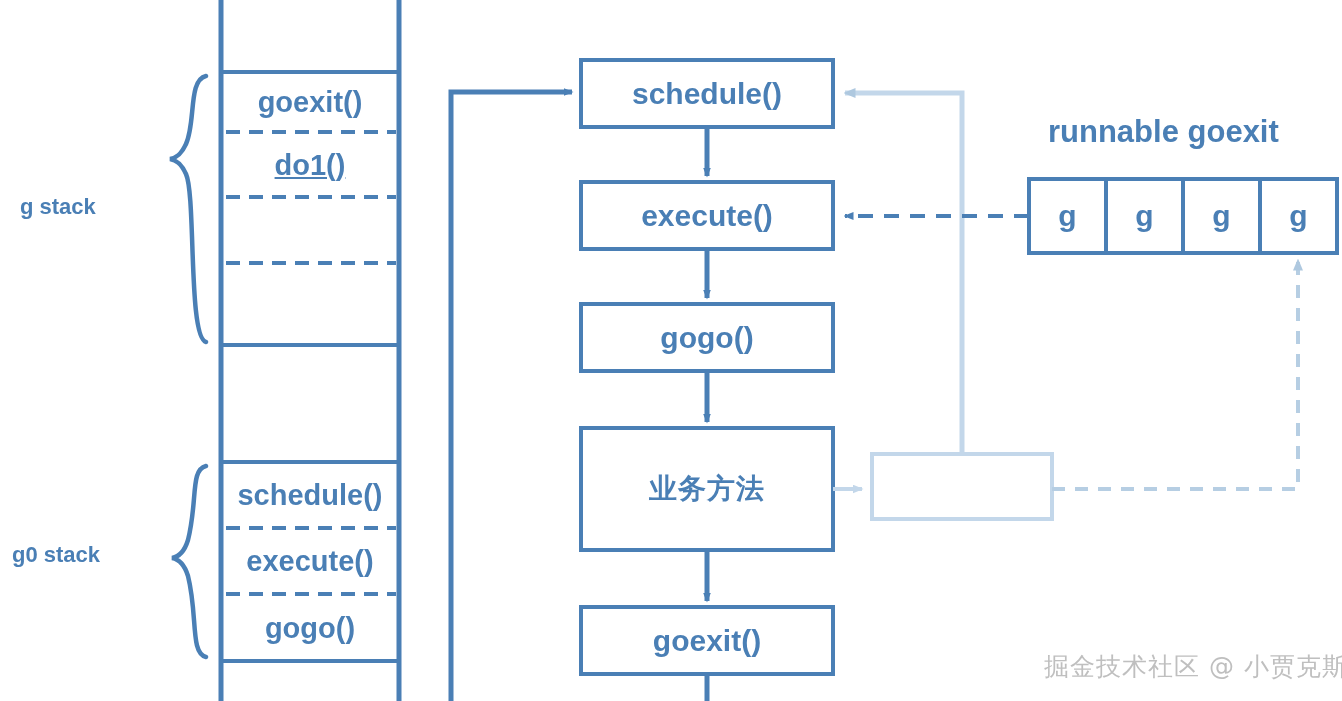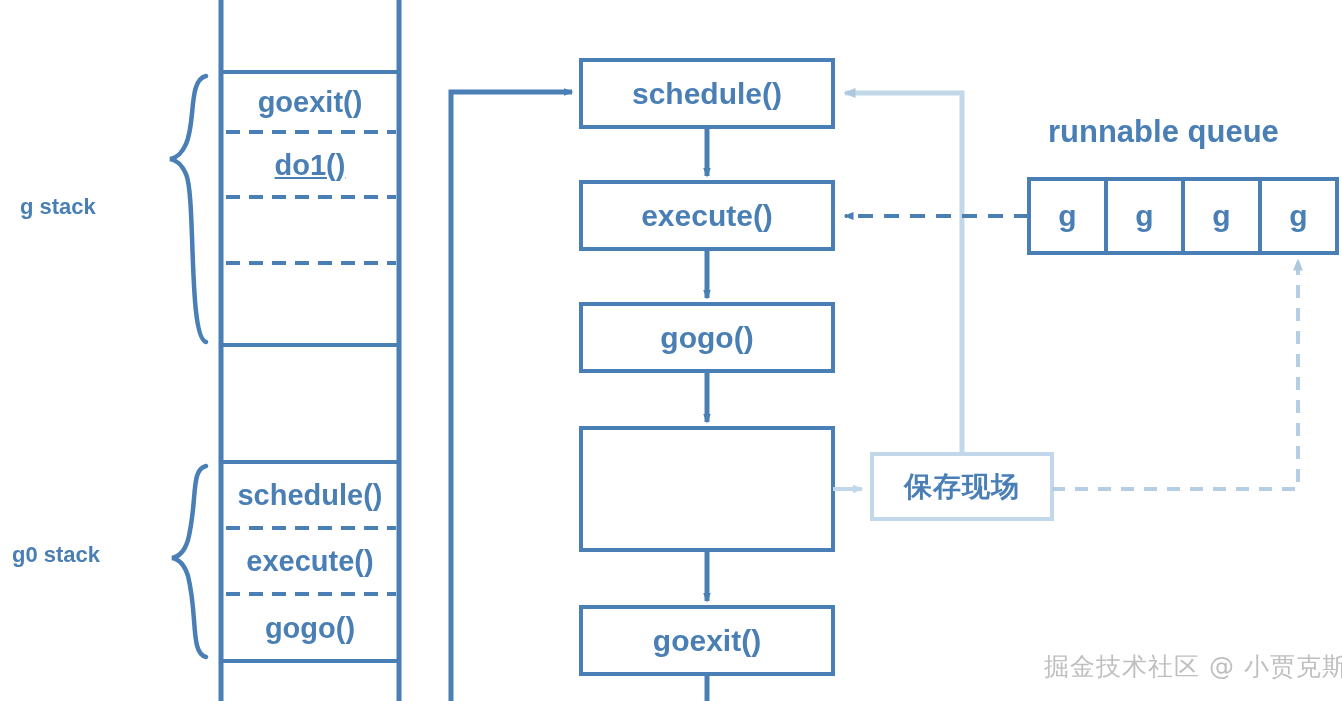--- a/index.html
+++ b/index.html
@@ -179,25 +179,25 @@
   <div class="lbl lbl-center frame-label" style="left:221px; top:134px; width:178px; height:62px;text-decoration:underline;">do1()</div>
   <div class="lbl lbl-center frame-label" style="left:221px; top:265px; width:178px; height:79px;"></div>
 
   <div class="lbl lbl-center frame-label" style="left:221px; top:464px; width:178px; height:63px;">schedule()</div>
   <div class="lbl lbl-center frame-label" style="left:221px; top:530px; width:178px; height:63px;">execute()</div>
   <div class="lbl lbl-center frame-label" style="left:221px; top:596px; width:178px; height:64px;">gogo()</div>
 
   <div class="lbl lbl-center flow-label" style="left:581px; top:60px; width:252px; height:67px;">schedule()</div>
   <div class="lbl lbl-center flow-label" style="left:581px; top:182px; width:252px; height:67px;">execute()</div>
   <div class="lbl lbl-center flow-label" style="left:581px; top:304px; width:252px; height:67px;">gogo()</div>
+  <div class="lbl lbl-center cjk" style="left:581px; top:428px; width:252px; height:122px;">业务方法</div>
   <div class="lbl lbl-center flow-label" style="left:581px; top:607px; width:252px; height:67px;">goexit()</div>
 
-  <div class="lbl lbl-center cjk" style="left:872px; top:454px; width:180px; height:65px;">保存现场</div>
-
-  <div class="lbl queue-title" style="left:1048px; top:114px;">runnable queue</div>
+
+  <div class="lbl queue-title" style="left:1048px; top:114px;">runnable goexit</div>
 
   <div class="lbl lbl-center queue-cell-label" style="left:1029px; top:179px; width:77px; height:74px;">g</div>
   <div class="lbl lbl-center queue-cell-label" style="left:1106px; top:179px; width:77px; height:74px;">g</div>
   <div class="lbl lbl-center queue-cell-label" style="left:1183px; top:179px; width:77px; height:74px;">g</div>
   <div class="lbl lbl-center queue-cell-label" style="left:1260px; top:179px; width:77px; height:74px;">g</div>
 
   <div class="watermark" style="left:1044px; top:650px;">掘金技术社区 @ 小贾克斯</div>
 
 </div>
 

